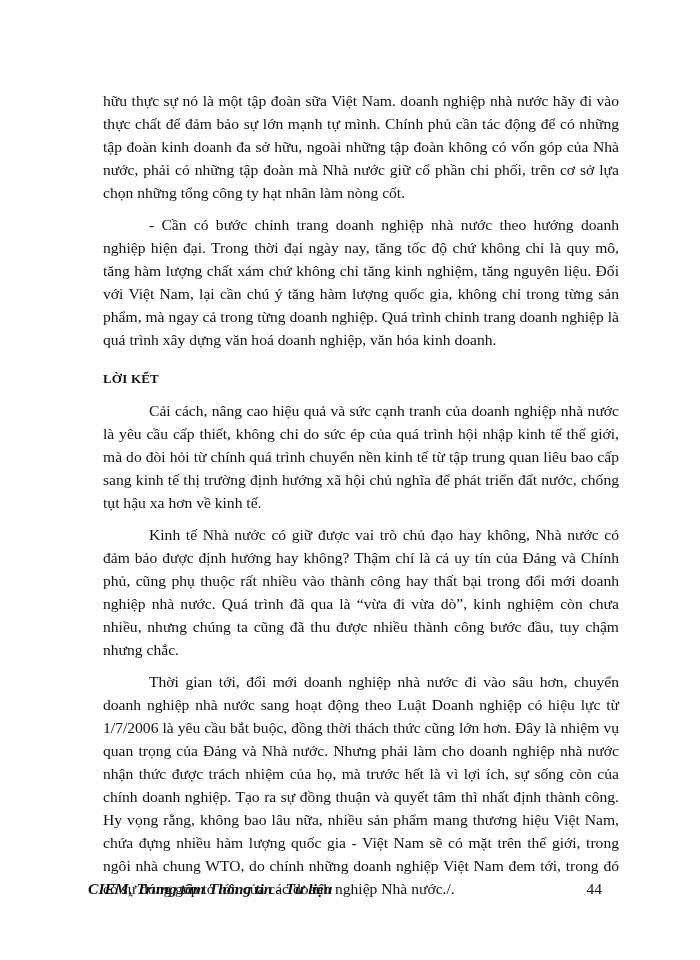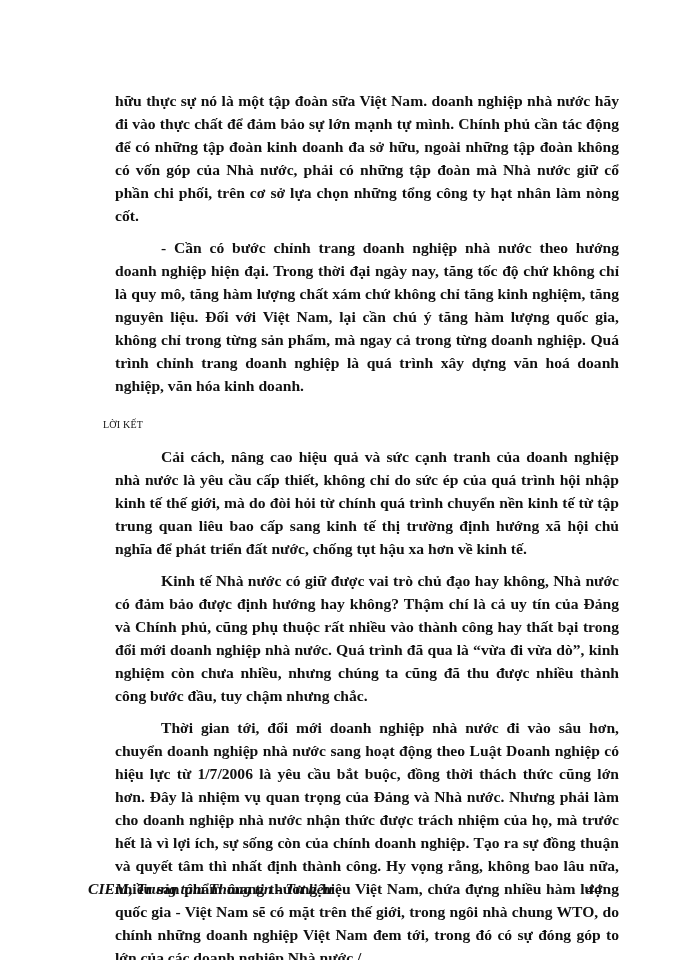--- a/index.html
+++ b/index.html
@@ -17,32 +17,32 @@
     }
     .page-body {
       position: absolute;
       left: 103px;
       top: 89px;
       width: 516px;
       font-size: 15.6px;
       line-height: 23px;
     }
     .para {
-      margin: 0 0 9px 12px;
+      margin: 0 0 9px 0;
       text-align: justify;
       text-align-last: left;
-      font-weight: bold;
     }
     .indent {
       text-indent: 46px;
     }
     .heading {
       margin: 16px 0 9px 0;
-      font-size: 10px;
+      font-size: 13px;
       letter-spacing: 0.2px;
+      font-weight: bold;
     }
     .footer {
       position: absolute;
       left: 88px;
       top: 880px;
       width: 516px;
       display: flex;
       justify-content: space-between;
       align-items: baseline;
       font-size: 15.6px;

